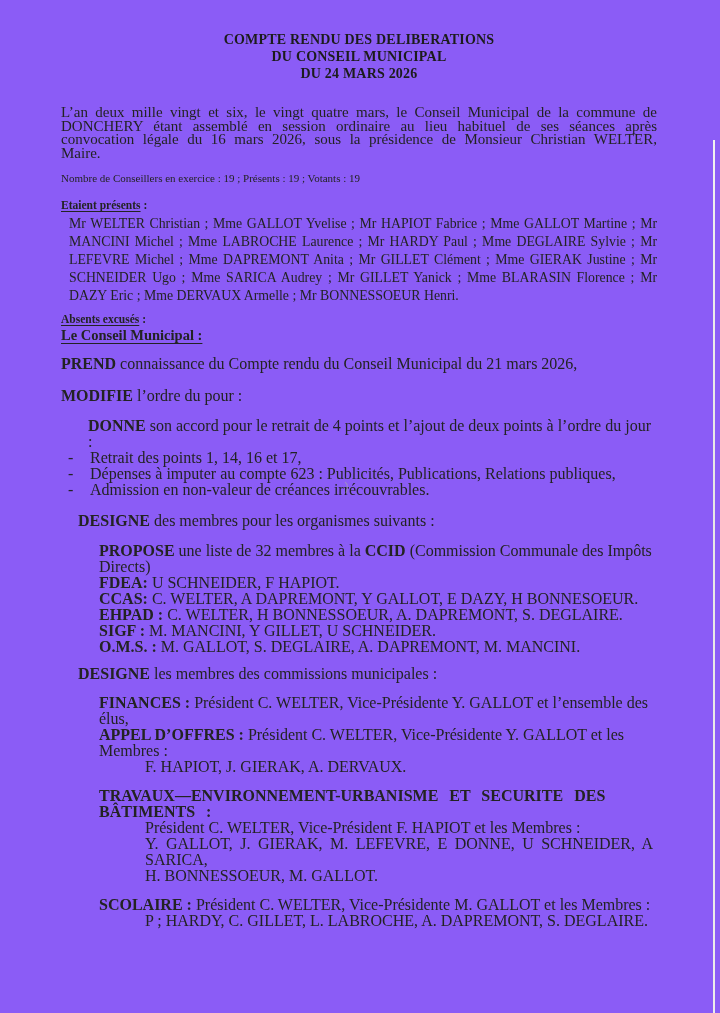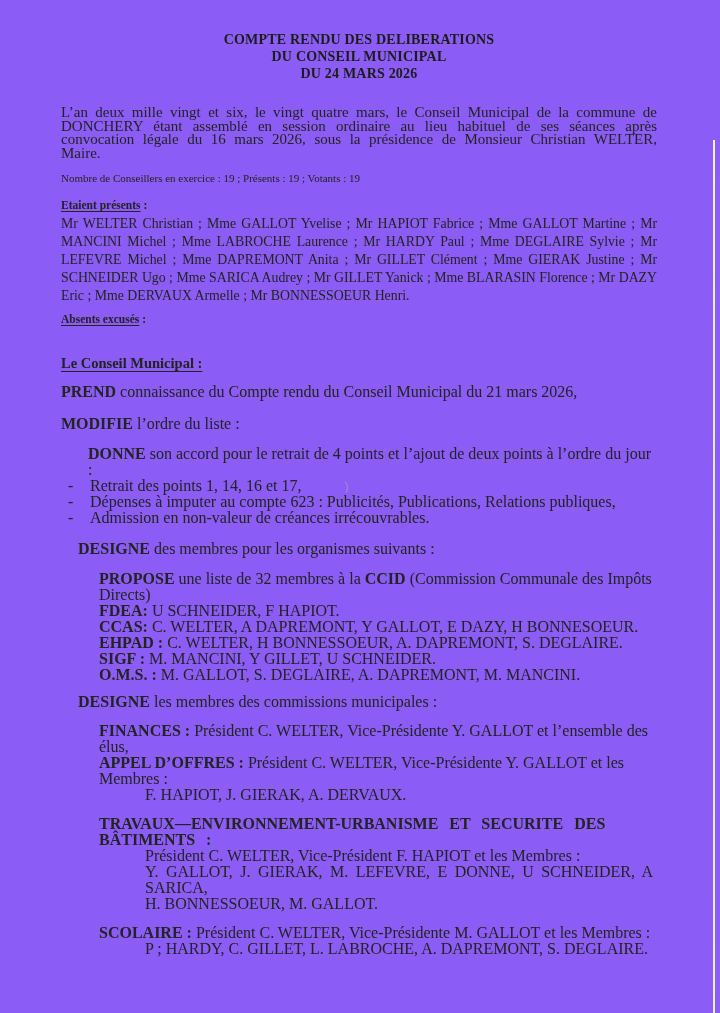--- a/index.html
+++ b/index.html
@@ -16,24 +16,24 @@
     padding: 31px 63px 0 61px;
   }
   
   .title-block { text-align: center; font-weight: bold; font-size: 14px; line-height: 17px; letter-spacing: 0.2px; color: #1c1c1c; }
   
   .intro { margin-top: 24px; font-size: 15px; line-height: 13.5px; text-align: justify; word-spacing: 1.5px; }
   .counts { margin-top: 12px; font-size: 11px; line-height: 13px; }
   
   .small-heading { margin-top: 14px; font-size: 11.5px; line-height: 13px; font-weight: bold; }
   .small-heading .u { text-decoration: underline; text-underline-offset: 2px; }
-  .names { margin-top: 3px; font-size: 13.8px; line-height: 18px; text-align: justify; }
+  .names { margin-top: 3px; font-size: 13.8px; line-height: 18px; text-align: justify; margin-left: 8px; }
   .absent-heading { margin-top: 8px; }
   .secretary { margin-top: 13px; font-size: 12.5px; line-height: 16px; }
-  .council-heading { margin-top: 28px; font-size: 14.5px; line-height: 18px; font-weight: bold; }
+  .council-heading { margin-top: 0; font-size: 14.5px; line-height: 18px; font-weight: bold; }
   .council-heading .u { text-decoration: underline; text-underline-offset: 2.5px; }
   
   .line { font-size: 16px; line-height: 16px; }
   .b { font-weight: bold; }
   .mt12 { margin-top: 12px; }
   .mt16 { margin-top: 16px; }
   .mt14 { margin-top: 14px; }
   .mt15 { margin-top: 15px; }
   .mt13 { margin-top: 13px; }
   .mt11 { margin-top: 11px; }
@@ -74,21 +74,21 @@
     <div class="small-heading"><span class="u">Etaient présents</span><span> :</span></div>
     <div class="names">Mr WELTER Christian ; Mme GALLOT Yvelise ; Mr HAPIOT Fabrice ; Mme GALLOT Martine ; Mr MANCINI Michel ; Mme LABROCHE Laurence ; Mr HARDY Paul ; Mme DEGLAIRE Sylvie ; Mr LEFEVRE Michel ; Mme DAPREMONT Anita ; Mr GILLET Clément ; Mme GIERAK Justine ; Mr SCHNEIDER Ugo ; Mme SARICA Audrey ; Mr GILLET Yanick ; Mme BLARASIN Florence ; Mr DAZY Eric ; Mme DERVAUX Armelle ; Mr BONNESSOEUR Henri.</div>
 
     <div class="small-heading absent-heading"><span class="u">Absents excusés</span><span> :</span></div>
 
 
     <div class="council-heading"><span class="u">Le Conseil Municipal :</span></div>
 
     <div class="line mt12"><span class="b">PREND</span><span> connaissance du Compte rendu du Conseil Municipal du 21 mars 2026,</span></div>
 
-    <div class="line mt16"><span class="b">MODIFIE</span><span> l’ordre du liste :</span></div>
+    <div class="line mt16"><span class="b">MODIFIE</span><span> l’ordre du pour :</span></div>
 
     <div class="line mt14 ind-c"><span class="b">DONNE</span><span> son accord pour le retrait de 4 points et l’ajout de deux points à l’ordre du jour :</span></div>
     <div class="line dash-row"><span class="dash">-</span><span>Retrait des points 1, 14, 16 et 17,</span></div>
     <div class="line dash-row"><span class="dash">-</span><span>Dépenses à imputer au compte 623 : Publicités, Publications, Relations publiques,</span></div>
     <div class="line dash-row"><span class="dash">-</span><span>Admission en non-valeur de créances irrécouvrables.</span></div>
 
     <div class="line mt15 ind-b"><span class="b">DESIGNE</span><span> des membres pour les organismes suivants :</span></div>
 
     <div class="line mt14 ind-d"><span class="b">PROPOSE</span><span> une liste de 32 membres à la </span><span class="b">CCID</span><span> (Commission Communale des Impôts Directs)</span></div>
     <div class="line ind-d"><span class="b">FDEA:</span><span> U SCHNEIDER, F HAPIOT.</span></div>

